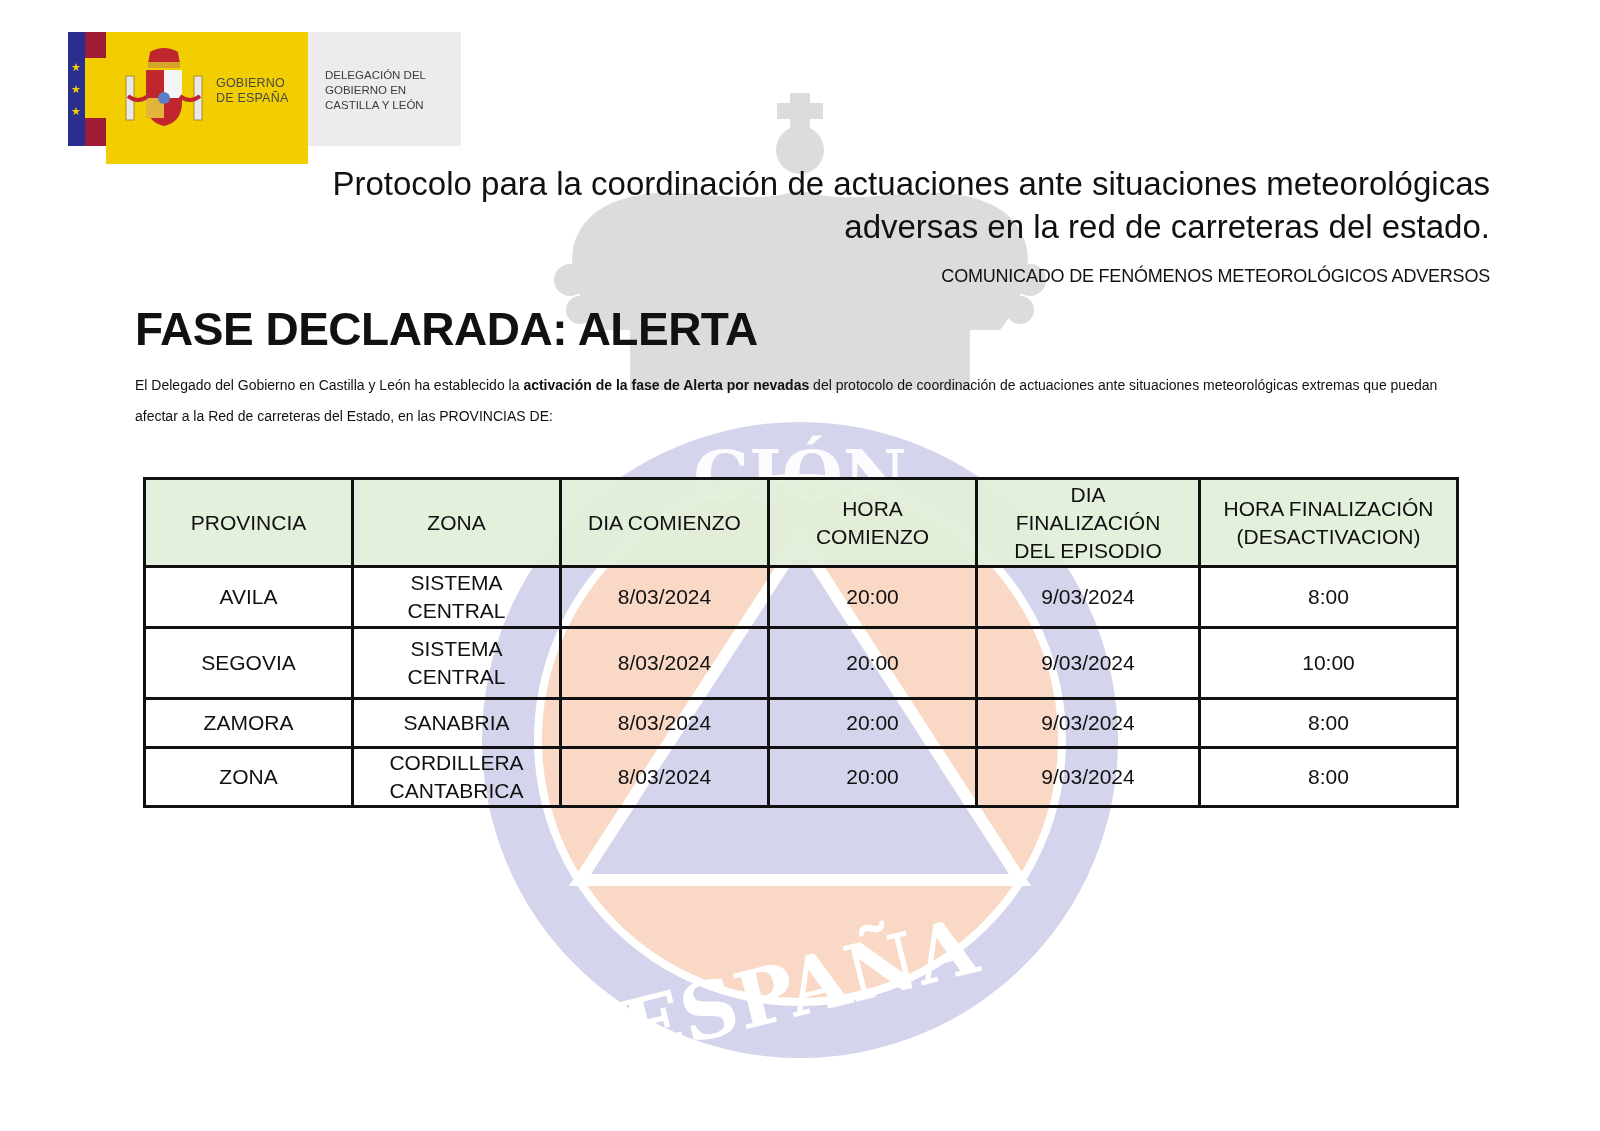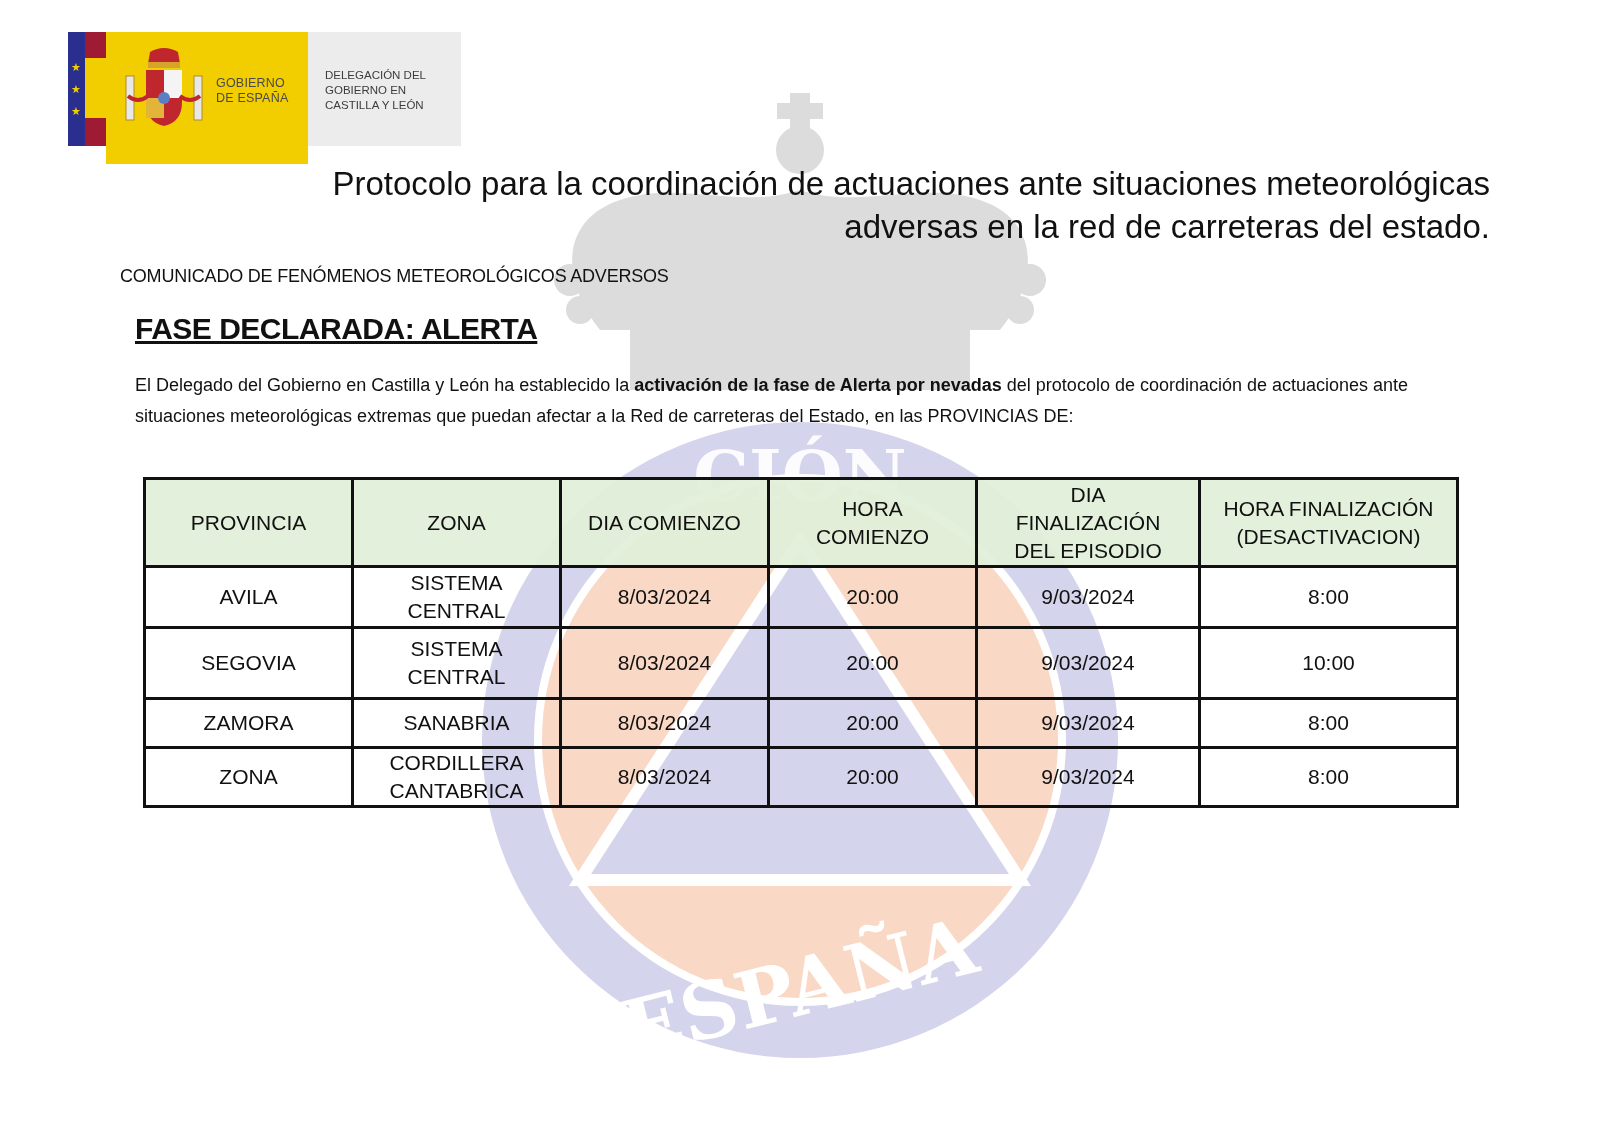--- a/index.html
+++ b/index.html
@@ -18,23 +18,23 @@
   .flag-yellow { position: absolute; left: 17px; top: 26px; width: 21px; height: 60px; background: #f2cd00; }
   .flag-red-bot { position: absolute; left: 17px; top: 86px; width: 21px; height: 28px; background: #9e1b33; }
   .star { position: absolute; left: 3px; color: #f2cd00; font-size: 11px; line-height: 11px; }
   .logo-yellow { width: 202px; height: 132px; background: #f2cd00; position: relative; }
   .coat { position: absolute; left: 18px; top: 14px; width: 80px; height: 86px; }
   .gob-text { position: absolute; left: 110px; top: 44px; font-size: 12.5px; line-height: 15px; color: #4a4a4a; letter-spacing: 0.2px; }
   .logo-grey { flex: 1; height: 114px; background: #ececec; position: relative; padding-left: 10px; }
   .del-text { position: absolute; left: 17px; top: 36px; font-size: 11.5px; line-height: 15px; color: #3c3c3c; }
 
   .title { position: absolute; left: 120px; top: 162px; width: 1370px; text-align: right; font-size: 33px; line-height: 43px; color: #111; }
-  .subtitle { position: absolute; left: 120px; top: 264px; width: 1370px; text-align: left; font-size: 18px; line-height: 24px; color: #111; letter-spacing: -0.2px; }
-  .phase { position: absolute; left: 135px; top: 306px; font-size: 30px; line-height: 46px; font-weight: bold; color: #111; letter-spacing: -0.5px; text-decoration: underline; }
-  .intro { position: absolute; left: 135px; top: 370px; width: 1340px; font-size: 18px; line-height: 31px; color: #111; }
+  .subtitle { position: absolute; left: 120px; top: 264px; width: 1370px; text-align: right; font-size: 18px; line-height: 24px; color: #111; letter-spacing: -0.2px; }
+  .phase { position: absolute; left: 135px; top: 306px; font-size: 46px; line-height: 46px; font-weight: bold; color: #111; letter-spacing: -0.5px; }
+  .intro { position: absolute; left: 135px; top: 370px; width: 1340px; font-size: 14px; line-height: 31px; color: #111; }
   .intro b { font-weight: bold; }
 
   table.alerts { position: absolute; left: 143px; top: 477px; width: 1316px; border-collapse: collapse; }
   table.alerts th, table.alerts td {
     border: 3px solid #111; text-align: center; vertical-align: middle; font-size: 21px; line-height: 28px;
     font-weight: normal; padding: 0 4px; color: #111;
   }
   table.alerts th { background: rgba(226,239,217,0.95); height: 85px; }
   table.alerts td { background: transparent; }
   tr.r1 td { height: 58px; }

